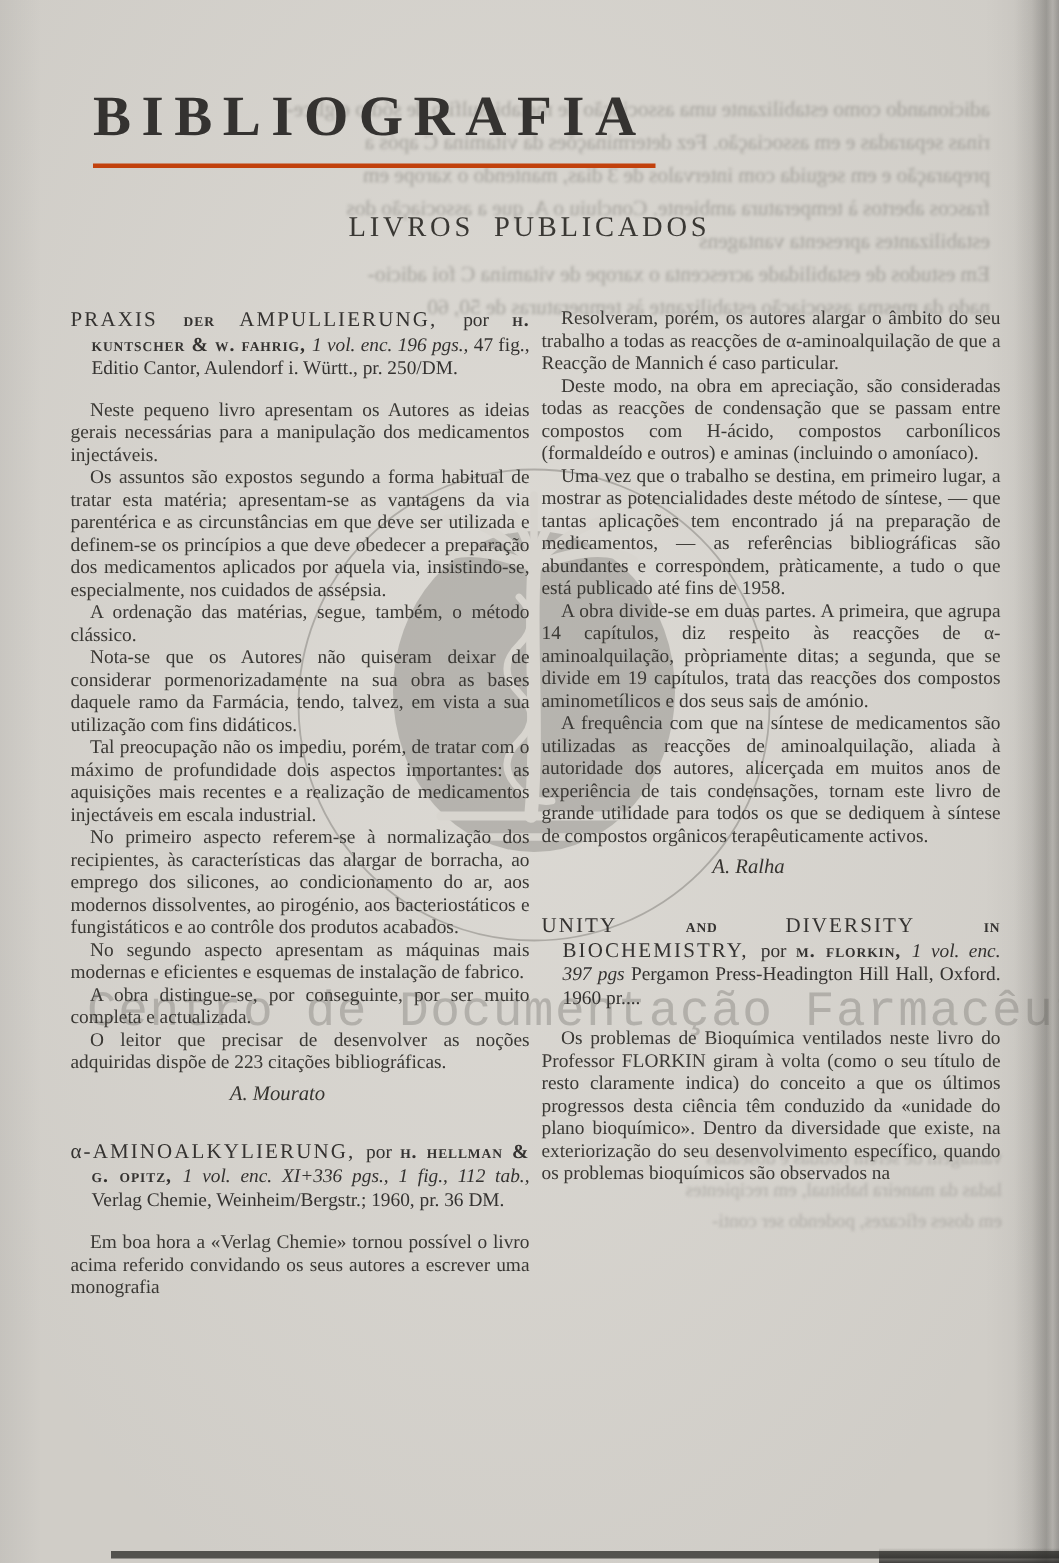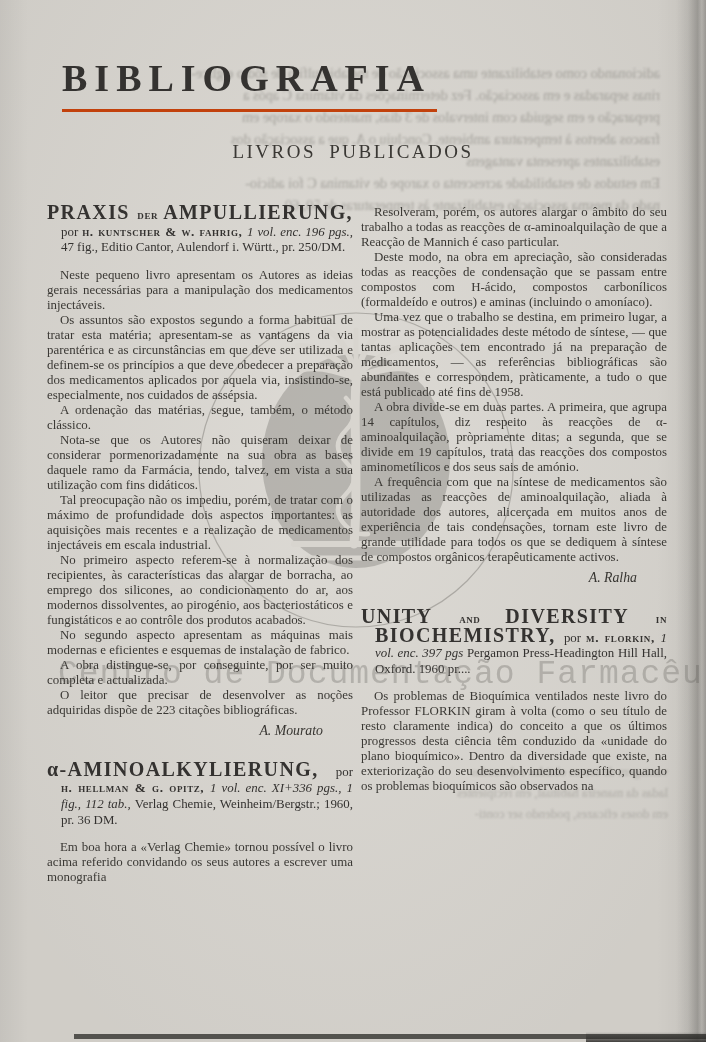--- a/index.html
+++ b/index.html
@@ -44,29 +44,29 @@
   }
   .col{position:absolute;top:205px;width:306px;text-align:justify;
        font-size:12.9px;line-height:15px;}
   .col-left{left:47px;}
   .col-right{left:361px;}
 
   .entry-heading{
     padding-left:14px;text-indent:-14px;line-height:15.6px;
     margin:0 0 12px 0;color:#343230;
   }
-  .seg-big{font-size:20px;letter-spacing:1.4px;font-weight:bold;}
+  .seg-big{font-size:14px;letter-spacing:1.4px;font-weight:normal;}
   .seg-sc{font-variant:small-caps;font-size:13.2px;letter-spacing:0.6px;font-weight:bold;}
   .seg-it{font-style:italic;font-size:12.9px;}
   .seg-rm{font-size:12.9px;}
 
   .para{margin:0;text-indent:13px;}
   .para.noindent{text-indent:0;}
   .signature{
-    text-align:right;padding-right:30px;font-style:italic;font-size:13.8px;
+    text-align:center;padding-right:30px;font-style:italic;font-size:13.8px;
     margin:5px 0 24px 0;color:#363430;
   }
 
   
   .edge-right{
     position:absolute;top:0;right:0;width:30px;height:1042px;z-index:3;
     background:linear-gradient(90deg, rgba(0,0,0,0) 0%, rgba(70,68,64,0.10) 40%, rgba(60,58,54,0.30) 72%, rgba(90,88,84,0.16) 86%, rgba(50,49,46,0.28) 100%);
   }
   .edge-bottom{
     position:absolute;left:74px;right:0;bottom:3px;height:5px;z-index:3;

